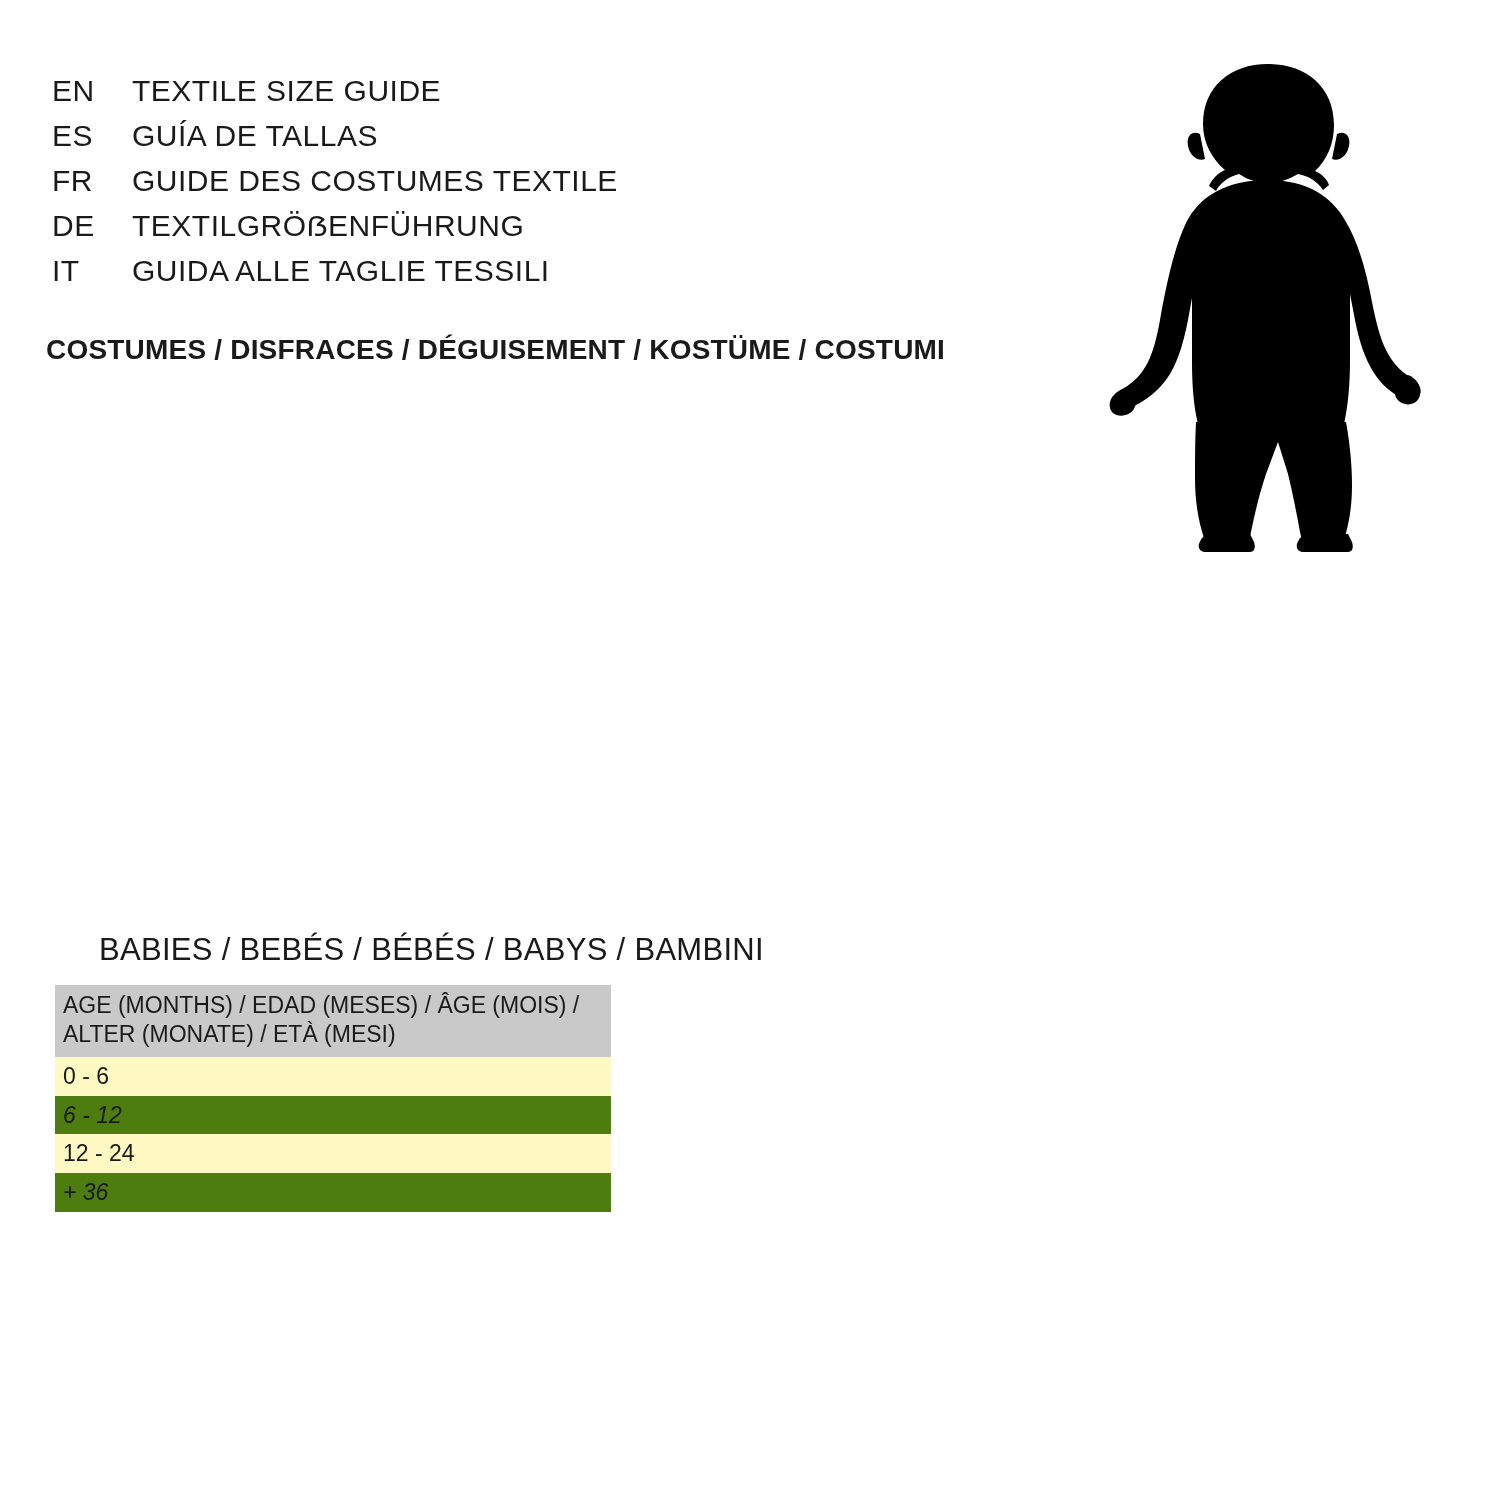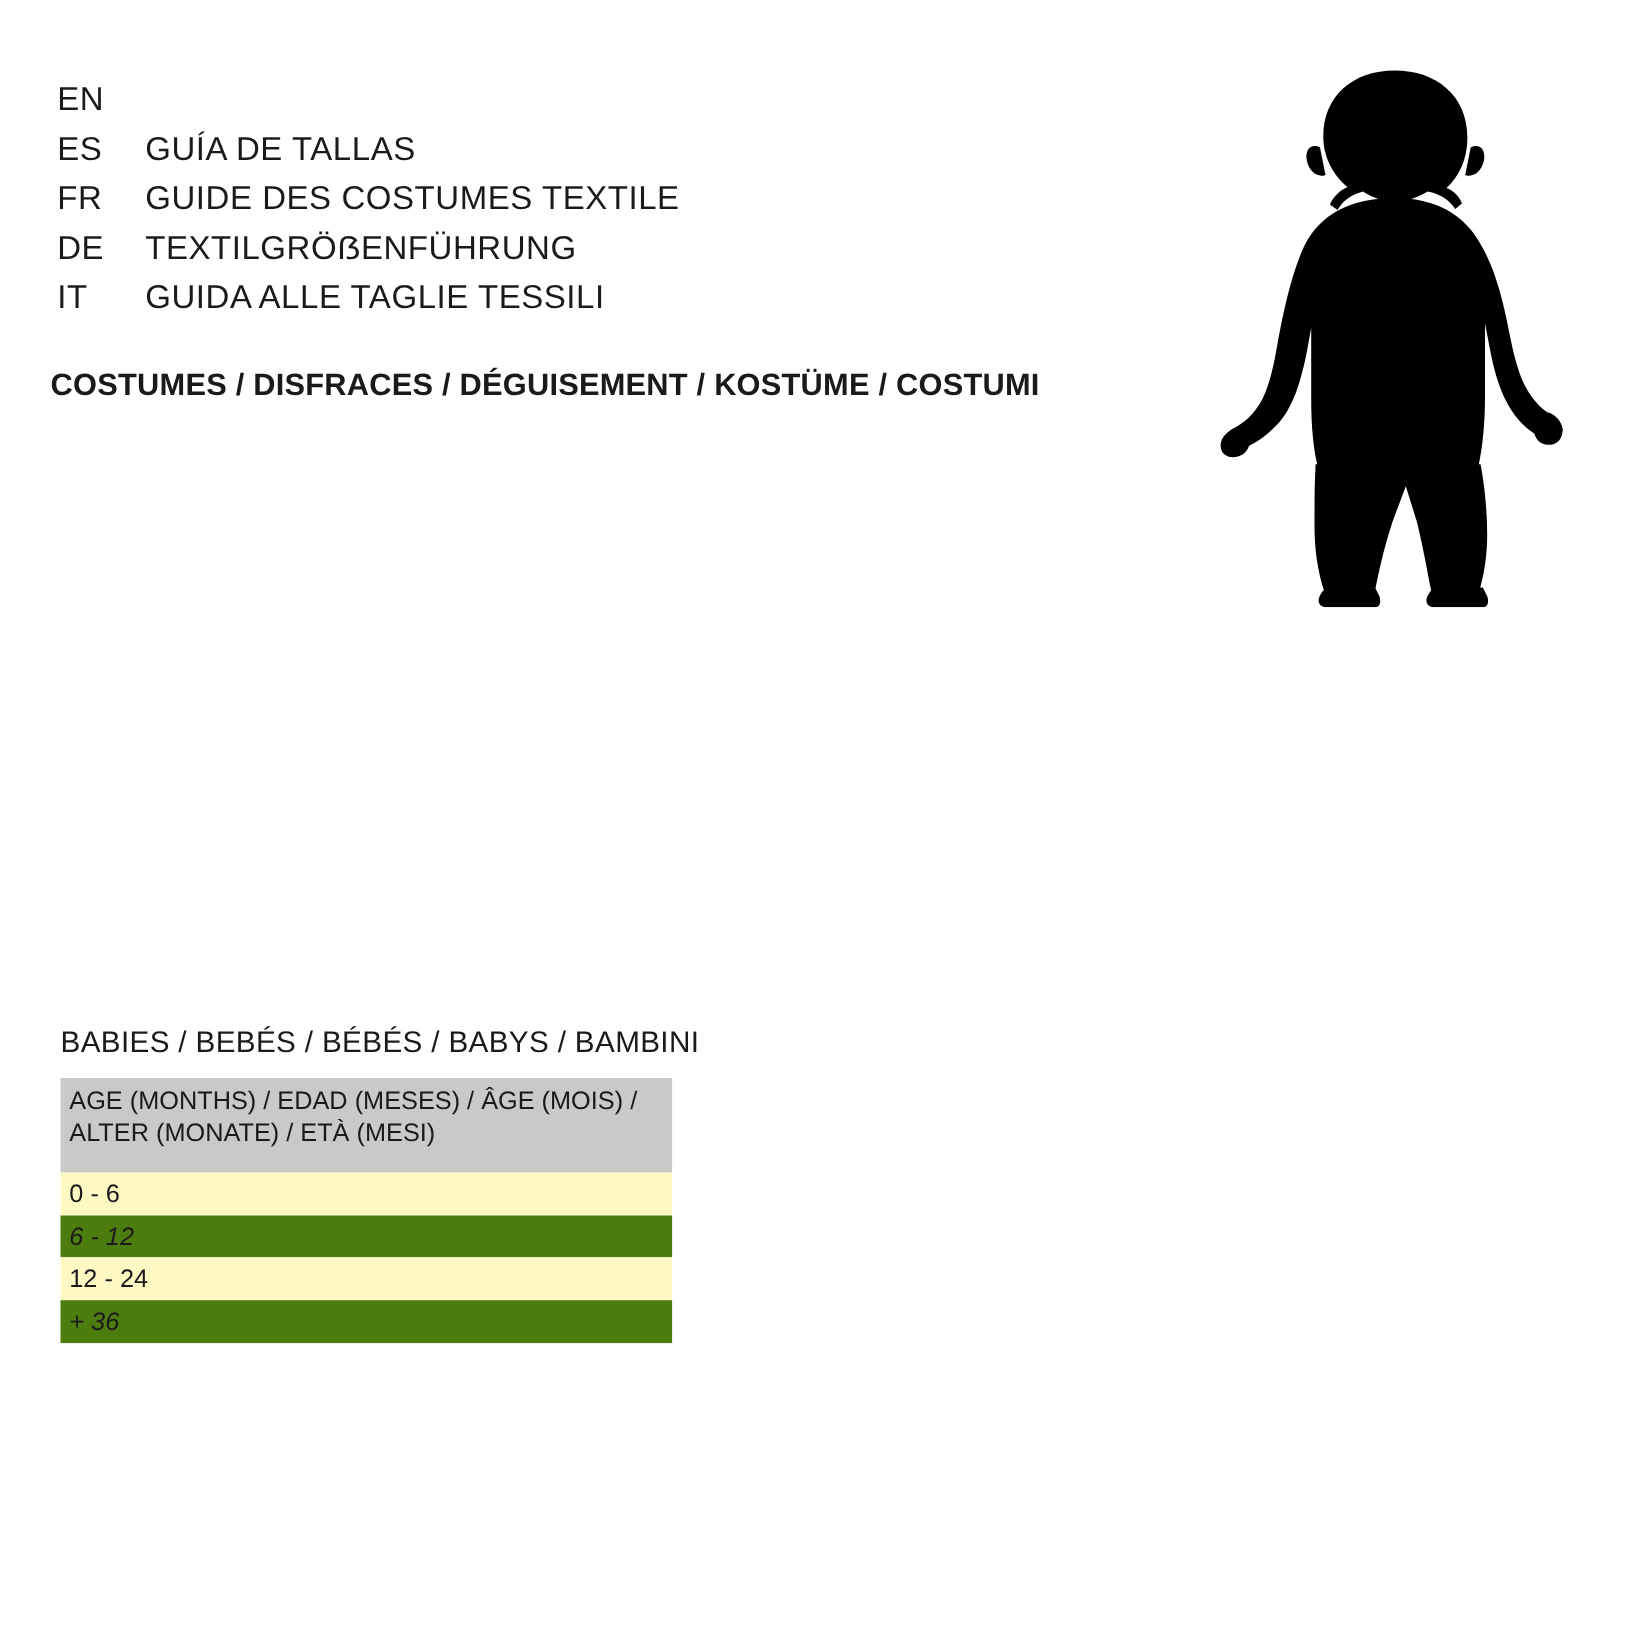--- a/index.html
+++ b/index.html
@@ -64,56 +64,58 @@
   .silhouette svg { display: block; width: 100%; height: 100%; }
 
   
   .table-section {
     position: absolute;
     left: 55px;
     top: 932px;
     width: 560px;
   }
   .table-caption {
-    font-size: 27px;
+    font-size: 31px;
     letter-spacing: 0.3px;
     color: #1a1a1a;
     margin-bottom: 17px;
     white-space: nowrap;
+    margin-left: 44px;
   }
   table.size-table {
     border-collapse: collapse;
     width: 556px;
     table-layout: fixed;
   }
   table.size-table th {
     background: #c9c9c9;
     text-align: left;
     font-weight: normal;
     font-size: 23px;
     line-height: 1.28;
-    padding: 6px 8px 21px 8px;
+    padding: 6px 8px 7px 8px;
     color: #1a1a1a;
   }
   table.size-table td {
     font-size: 23px;
     padding: 5px 8px 5px 8px;
     color: #1a1a1a;
     line-height: 1.25;
   }
   table.size-table tr.row-odd td { background: #fef9c3; }
   table.size-table tr.row-even td { background: #4d7c0f; font-style: italic; }
 </style>
 </head>
 <body>
 
 <div class="lang-block">
 
   <div class="lang-row">
     <span class="lang-code">EN</span>
+    <span class="lang-text">TEXTILE SIZE GUIDE</span>
   </div>
 
   <div class="lang-row">
     <span class="lang-code">ES</span>
     <span class="lang-text">GUÍA DE TALLAS</span>
   </div>
 
   <div class="lang-row">
     <span class="lang-code">FR</span>
     <span class="lang-text">GUIDE DES COSTUMES TEXTILE</span>

